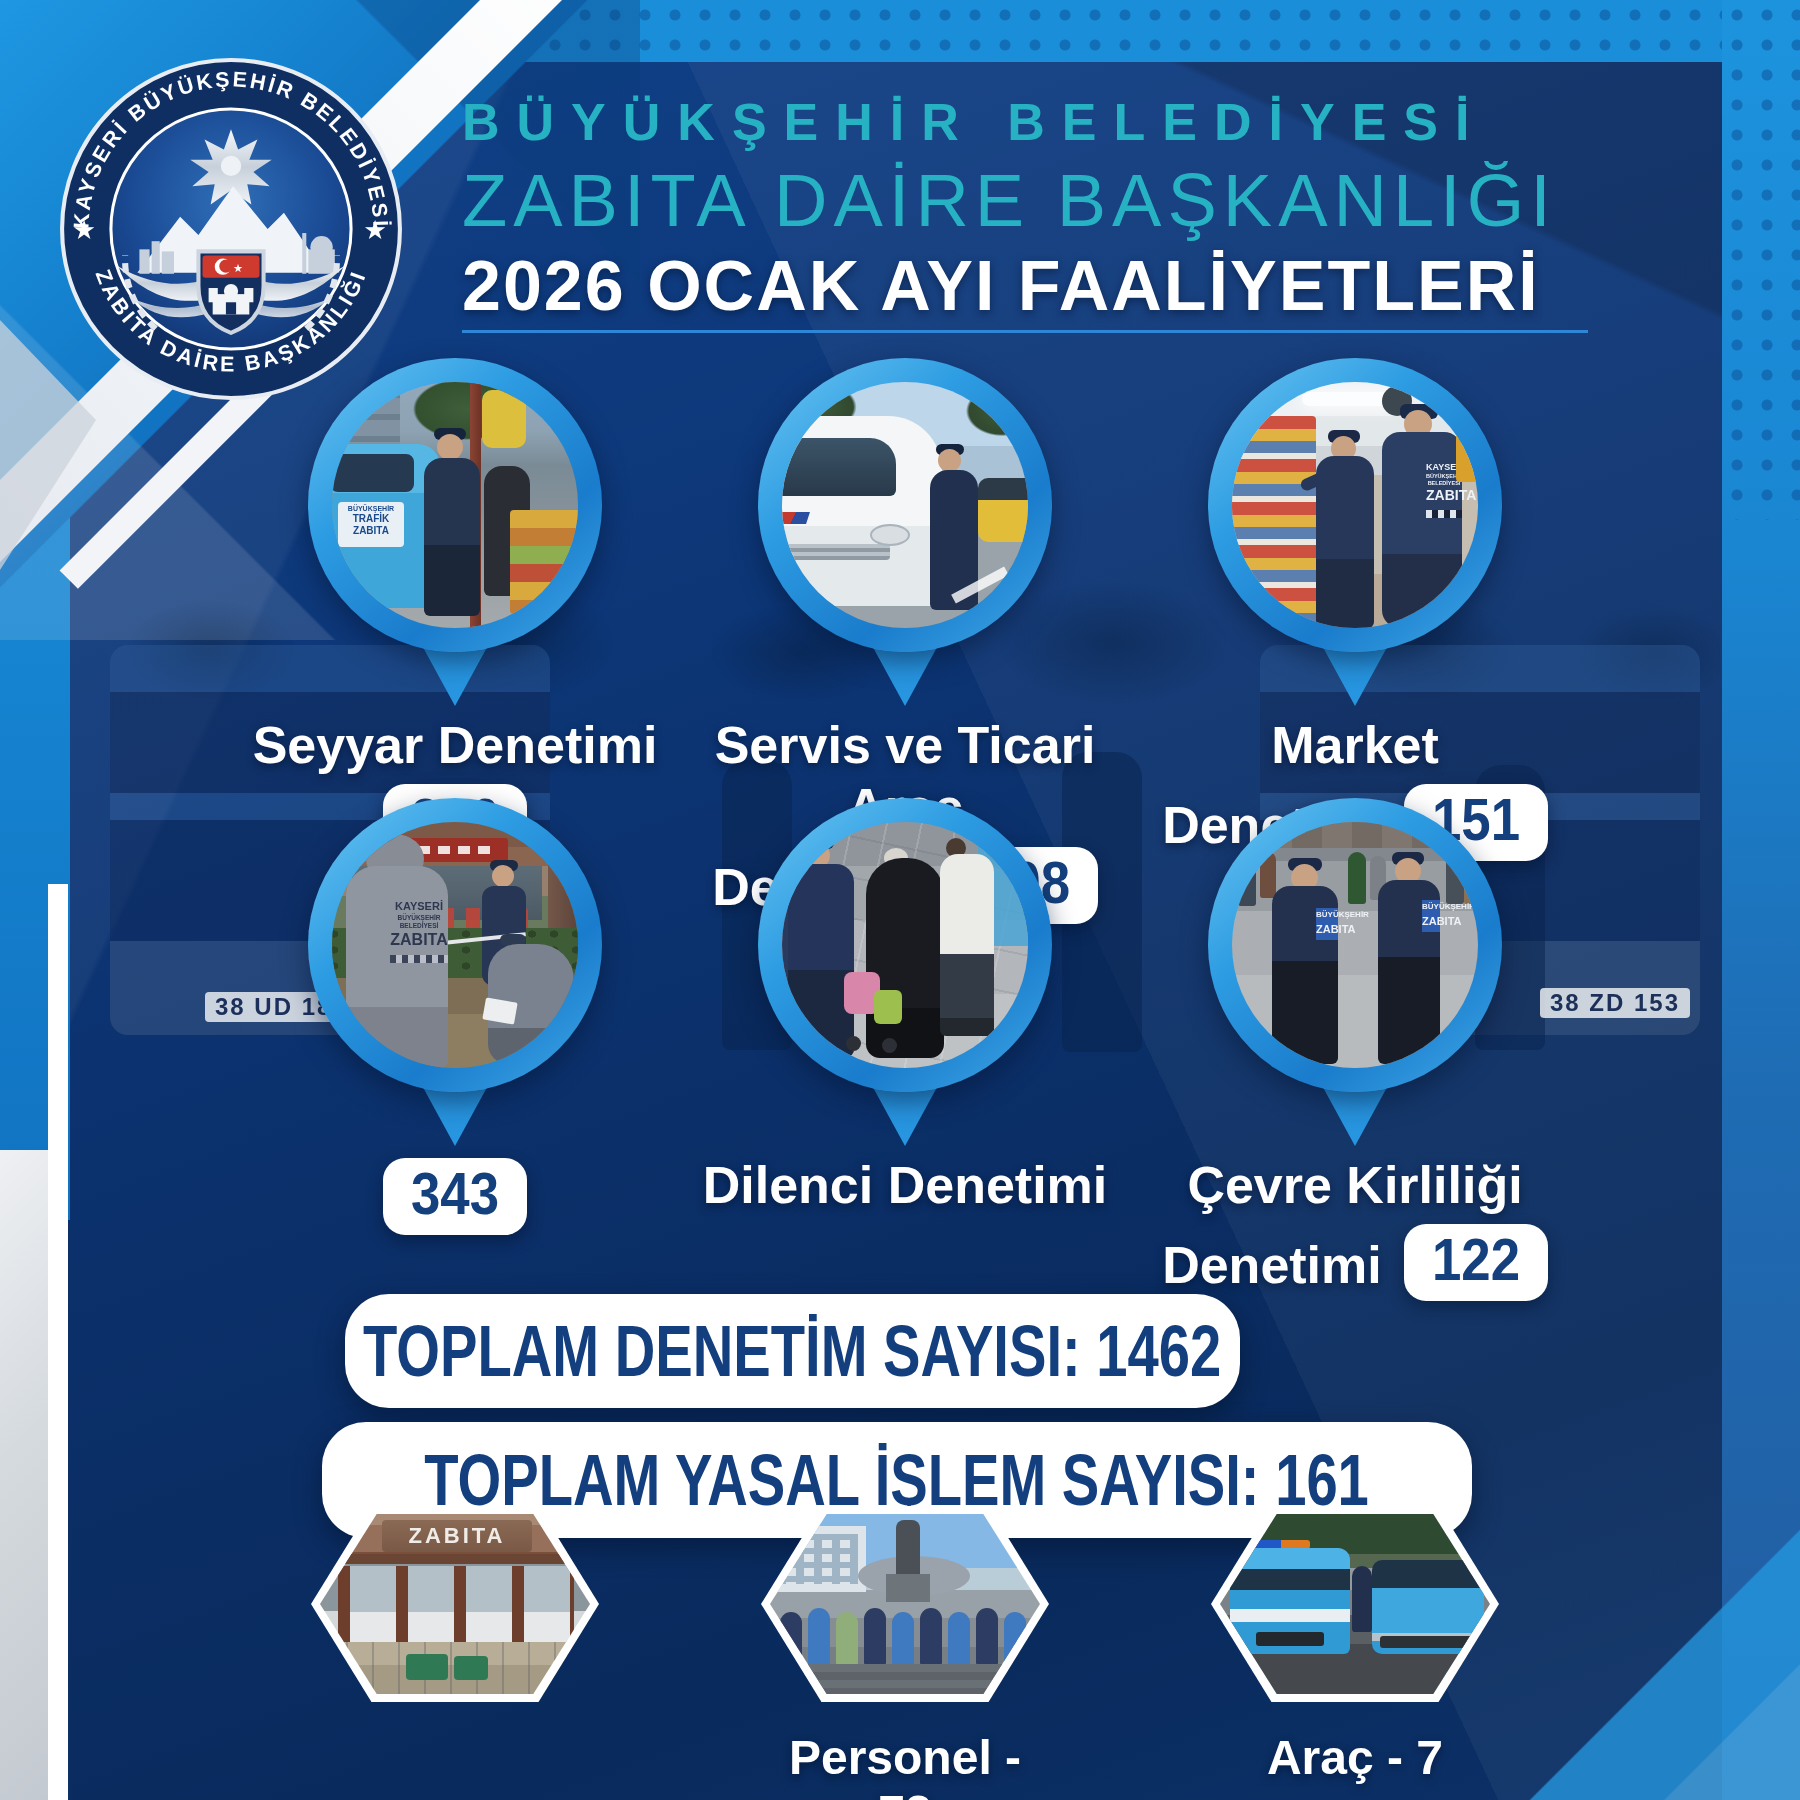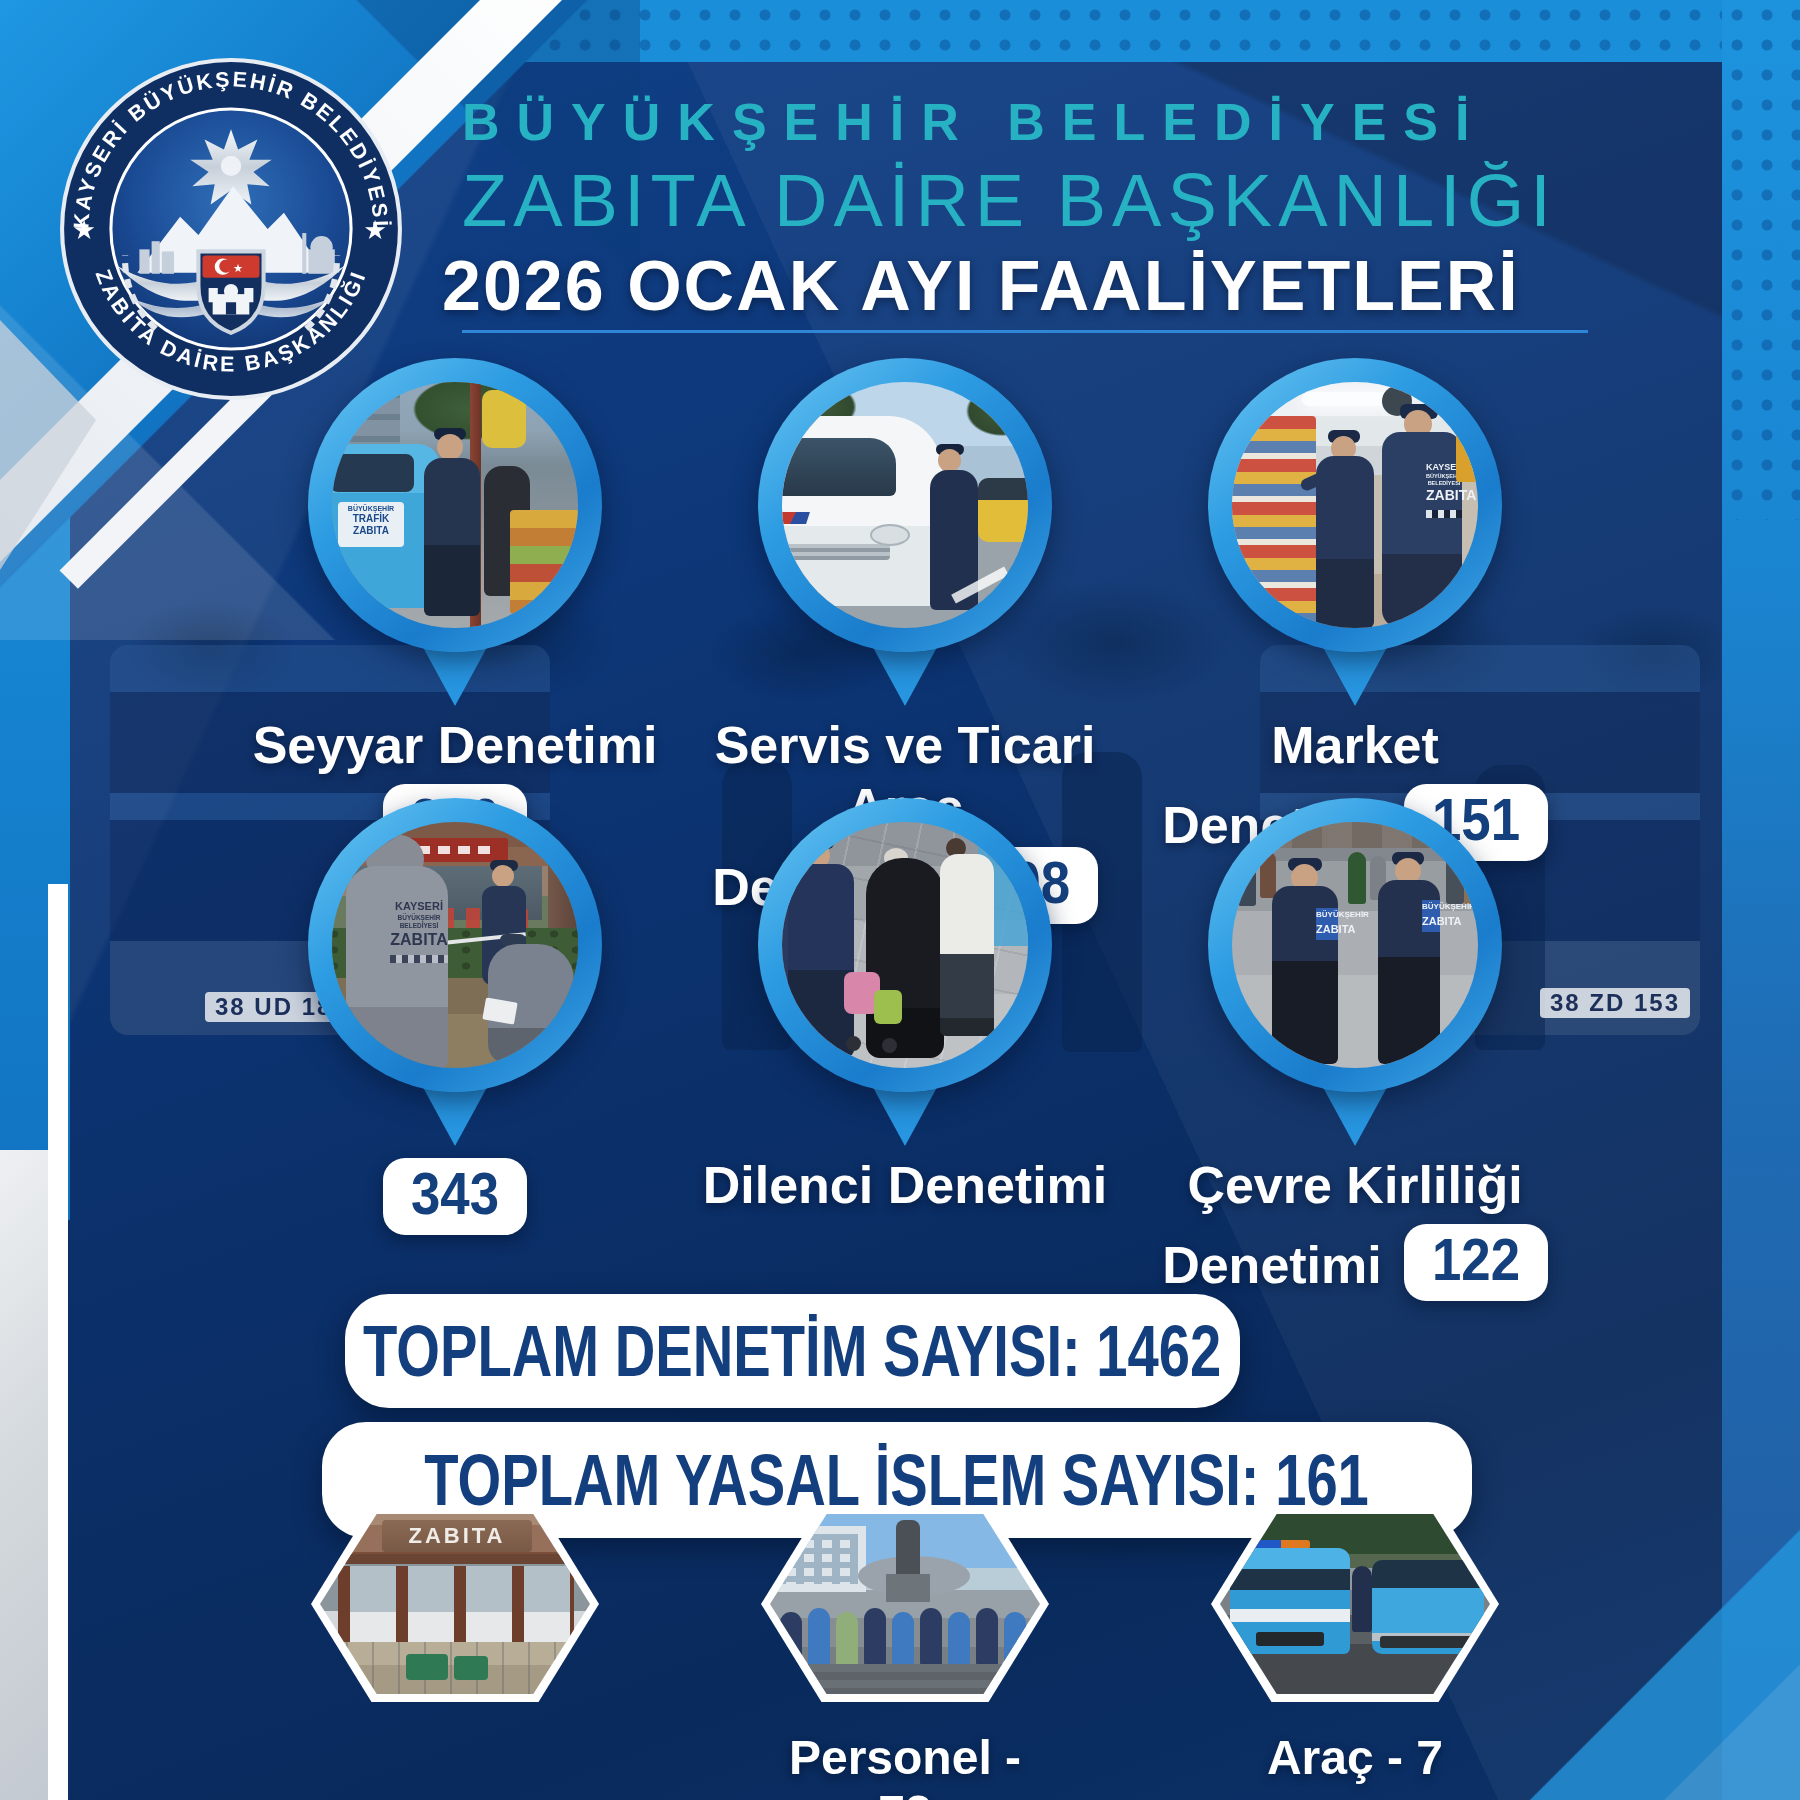--- a/index.html
+++ b/index.html
@@ -65,21 +65,21 @@
   .facet-br{left:1380px;top:1380px;width:420px;height:420px;opacity:.8;
     background:
       linear-gradient(315deg,rgba(255,255,255,.14) 0 16%,transparent 16.3%),
       linear-gradient(315deg,#2496dd 0 32%,rgba(36,150,221,0) 32.3%);}
 
   
   .hdr-line1{left:462px;top:92px;color:#27b2c4;font-size:52px;font-weight:bold;
              letter-spacing:17px;white-space:nowrap;}
   .hdr-line2{left:462px;top:158px;color:#27b2c4;font-size:74px;font-weight:normal;
              letter-spacing:6px;white-space:nowrap;}
-  .hdr-line3{left:442px;top:246px;color:#ffffff;font-size:70px;font-weight:bold;
+  .hdr-line3{left:462px;top:246px;color:#ffffff;font-size:70px;font-weight:bold;
              letter-spacing:2px;white-space:nowrap;text-shadow:0 3px 8px rgba(2,15,40,.5);}
   .hdr-rule{left:462px;top:330px;width:1126px;height:3px;background:#2f86d6;}
 
   
   .logo{left:58px;top:56px;width:346px;height:346px;}
 
   
   .stat{position:absolute;width:460px;text-align:center;}
   .pinwrap{position:relative;width:294px;height:352px;margin:0 auto;}
   .ring{position:absolute;left:0;top:0;width:294px;height:294px;border-radius:50%;

